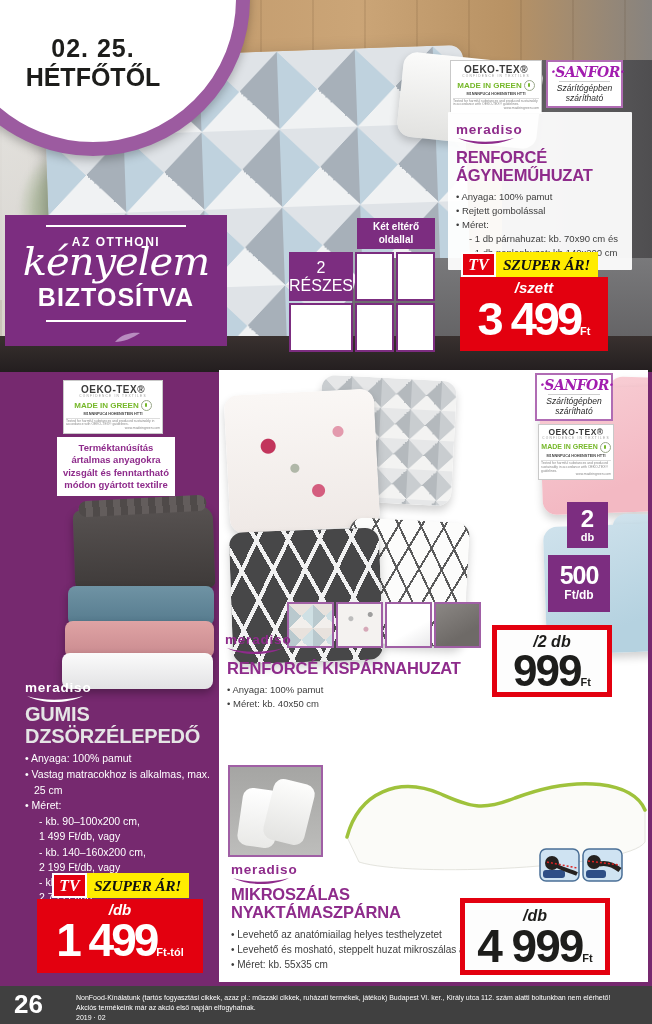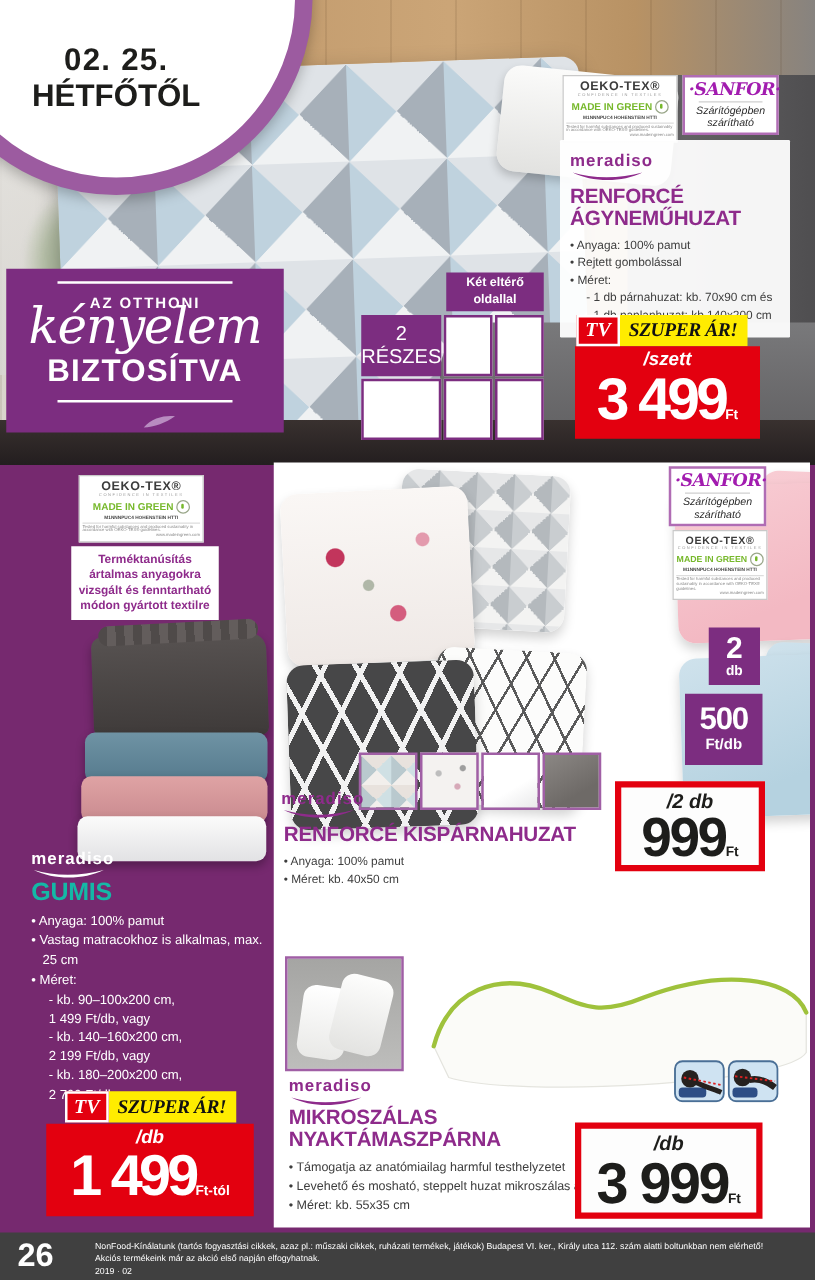--- a/index.html
+++ b/index.html
@@ -108,21 +108,21 @@
   .pw-pink{background:linear-gradient(160deg,#f8cdd4,#f3b9c3 75%);}
   .pw-blue{background:linear-gradient(160deg,#cfe2ec,#b5d2e0 75%);}
   .pw-dark{background:repeating-linear-gradient(62deg,transparent 0 24px,#f2f2f2 24px 28px),repeating-linear-gradient(-62deg,transparent 0 24px,#f2f2f2 24px 28px),#474748;}
   .pw-wgeo{background:repeating-linear-gradient(62deg,transparent 0 18px,#5a5a5a 18px 20px),repeating-linear-gradient(-62deg,transparent 0 18px,#5a5a5a 18px 20px),#fcfcfb;}
 
   
   .certbox{background:#fff;color:#8e2b8b;font-weight:800;font-size:9.5px;line-height:1.3;text-align:center;padding:5px 3px;box-sizing:border-box;}
   .sheet{position:absolute;border-radius:8px;box-shadow:0 4px 8px rgba(0,0,0,.3);}
   .ruffle{position:absolute;left:6px;right:6px;top:-10px;height:16px;border-radius:8px;background:repeating-linear-gradient(90deg,#4f4a49 0 7px,#635d5c 7px 14px);transform:rotate(-1deg);}
   .wtext{color:#fff;}
-  .wtext .p-title{color:#14b8a6;}
+  .wtext .p-title{color:#e5e5e5;}
   ul.bulw{list-style:none;margin:4px 0 0;padding:0;color:#fff;font-size:10.5px;line-height:1.5;}
   ul.bulw li{padding-left:9px;text-indent:-9px;}
   ul.bulw li::before{content:"• ";}
   ul.sizes{list-style:none;margin:0;padding:0 0 0 14px;color:#fff;font-size:10.5px;line-height:1.45;}
   ul.sizes li{white-space:pre-line;}
 
   
   .foamthumb{border:2px solid #a05fa5;background:linear-gradient(#a5a5a3,#bdbdbb);box-sizing:border-box;overflow:hidden;}
   .foam1{position:absolute;left:10px;top:22px;width:38px;height:58px;background:linear-gradient(#fff,#e9e9e7);border-radius:10px;transform:rotate(8deg);}
   .foam2{position:absolute;left:38px;top:14px;width:42px;height:62px;background:linear-gradient(#fdfdfc,#e3e3e1);border-radius:10px;transform:rotate(14deg);}
@@ -250,20 +250,21 @@
     <span class="meradiso mer-white">
       <span class="wm">meradiso</span>
       <svg width="60" height="9" viewBox="0 0 60 9">
           <path d="M2,2 C18,10 42,10 58,2 C40,7 18,7 2,2 Z" fill="#fff"></path>
         </svg>
     </span>
   </div>
   <div class="abs wtext" style="left:25px;top:700px;width:190px;">
     <div class="p-title" style="font-size:20px;">
       <span>GUMIS</span><br>
+      <span>DZSÖRZÉLEPEDŐ</span>
     </div>
     <ul class="bulw">
       <li>Anyaga: 100% pamut</li>
       <li>Vastag matracokhoz is alkalmas, max. 25 cm</li>
       <li>Méret:</li>
     </ul>
     <ul class="sizes">
       <li>- kb. 90–100x200 cm,
 1 499 Ft/db, vagy</li>
       <li>- kb. 140–160x200 cm,
@@ -357,21 +358,21 @@
             <path d="M2,2 C18,10 42,10 58,2 C40,7 18,7 2,2 Z" fill="#8e2b8b"></path>
           </svg>
       </span>
     </div>
     <div class="abs" style="left:12px;top:512px;width:280px;">
       <div class="p-title">
         <span>MIKROSZÁLAS</span><br>
         <span>NYAKTÁMASZPÁRNA</span>
       </div>
       <ul class="bul" style="font-size:10px;">
-        <li>Támogatja az anatómiailag harmful testhelyzetet</li>
+        <li>Levehető az anatómiailag helyes testhelyzetet</li>
         <li>Levehető és mosható, steppelt huzat mikroszálas anyagból</li>
         <li>Méret: kb. 55x35 cm</li>
       </ul>
     </div>
     <div class="abs sleepicons" style="left:320px;top:478px;">
       <svg width="41" height="34" viewBox="0 0 41 34">
         <rect x="1" y="1" width="39" height="32" rx="6" fill="#cfe3f2" stroke="#4a6f96" stroke-width="1.5"></rect>
         <rect x="4" y="22" width="22" height="8" rx="3" fill="#2d4e86"></rect>
         <circle cx="13" cy="15" r="7" fill="#25211f"></circle>
         <path d="M18,18 C26,22 34,24 38,26" stroke="#25211f" stroke-width="4" fill="none"></path>
@@ -380,21 +381,21 @@
       <svg width="41" height="34" viewBox="0 0 41 34">
         <rect x="1" y="1" width="39" height="32" rx="6" fill="#cfe3f2" stroke="#4a6f96" stroke-width="1.5"></rect>
         <rect x="4" y="22" width="20" height="8" rx="3" fill="#2d4e86"></rect>
         <circle cx="12" cy="14" r="7" fill="#25211f"></circle>
         <path d="M17,16 C25,14 33,18 38,22" stroke="#25211f" stroke-width="5" fill="none"></path>
         <path d="M6,13 L38,17" stroke="#d22" stroke-width="1.5" stroke-dasharray="2 2" fill="none"></path>
       </svg>
     </div>
     <div class="abs pricebox-white" style="left:241px;top:528px;width:150px;height:77px;padding-top:3px;">
       <div class="unit">/db</div>
-      <div class="big" style="font-size:46px;letter-spacing:-2px;"><span>3 999</span><span class="ft">Ft</span></div>
+      <div class="big" style="font-size:46px;letter-spacing:-2px;"><span>4 999</span><span class="ft">Ft</span></div>
     </div>
   </div>
 
   <div class="footer">
     <div class="pg">26</div>
     <div class="lines">
       <div>NonFood-Kínálatunk (tartós fogyasztási cikkek, azaz pl.: műszaki cikkek, ruházati termékek, játékok) Budapest VI. ker., Király utca 112. szám alatti boltunkban nem elérhető!</div>
       <div>Akciós termékeink már az akció első napján elfogyhatnak.</div>
       <div>2019 · 02</div>
     </div>

